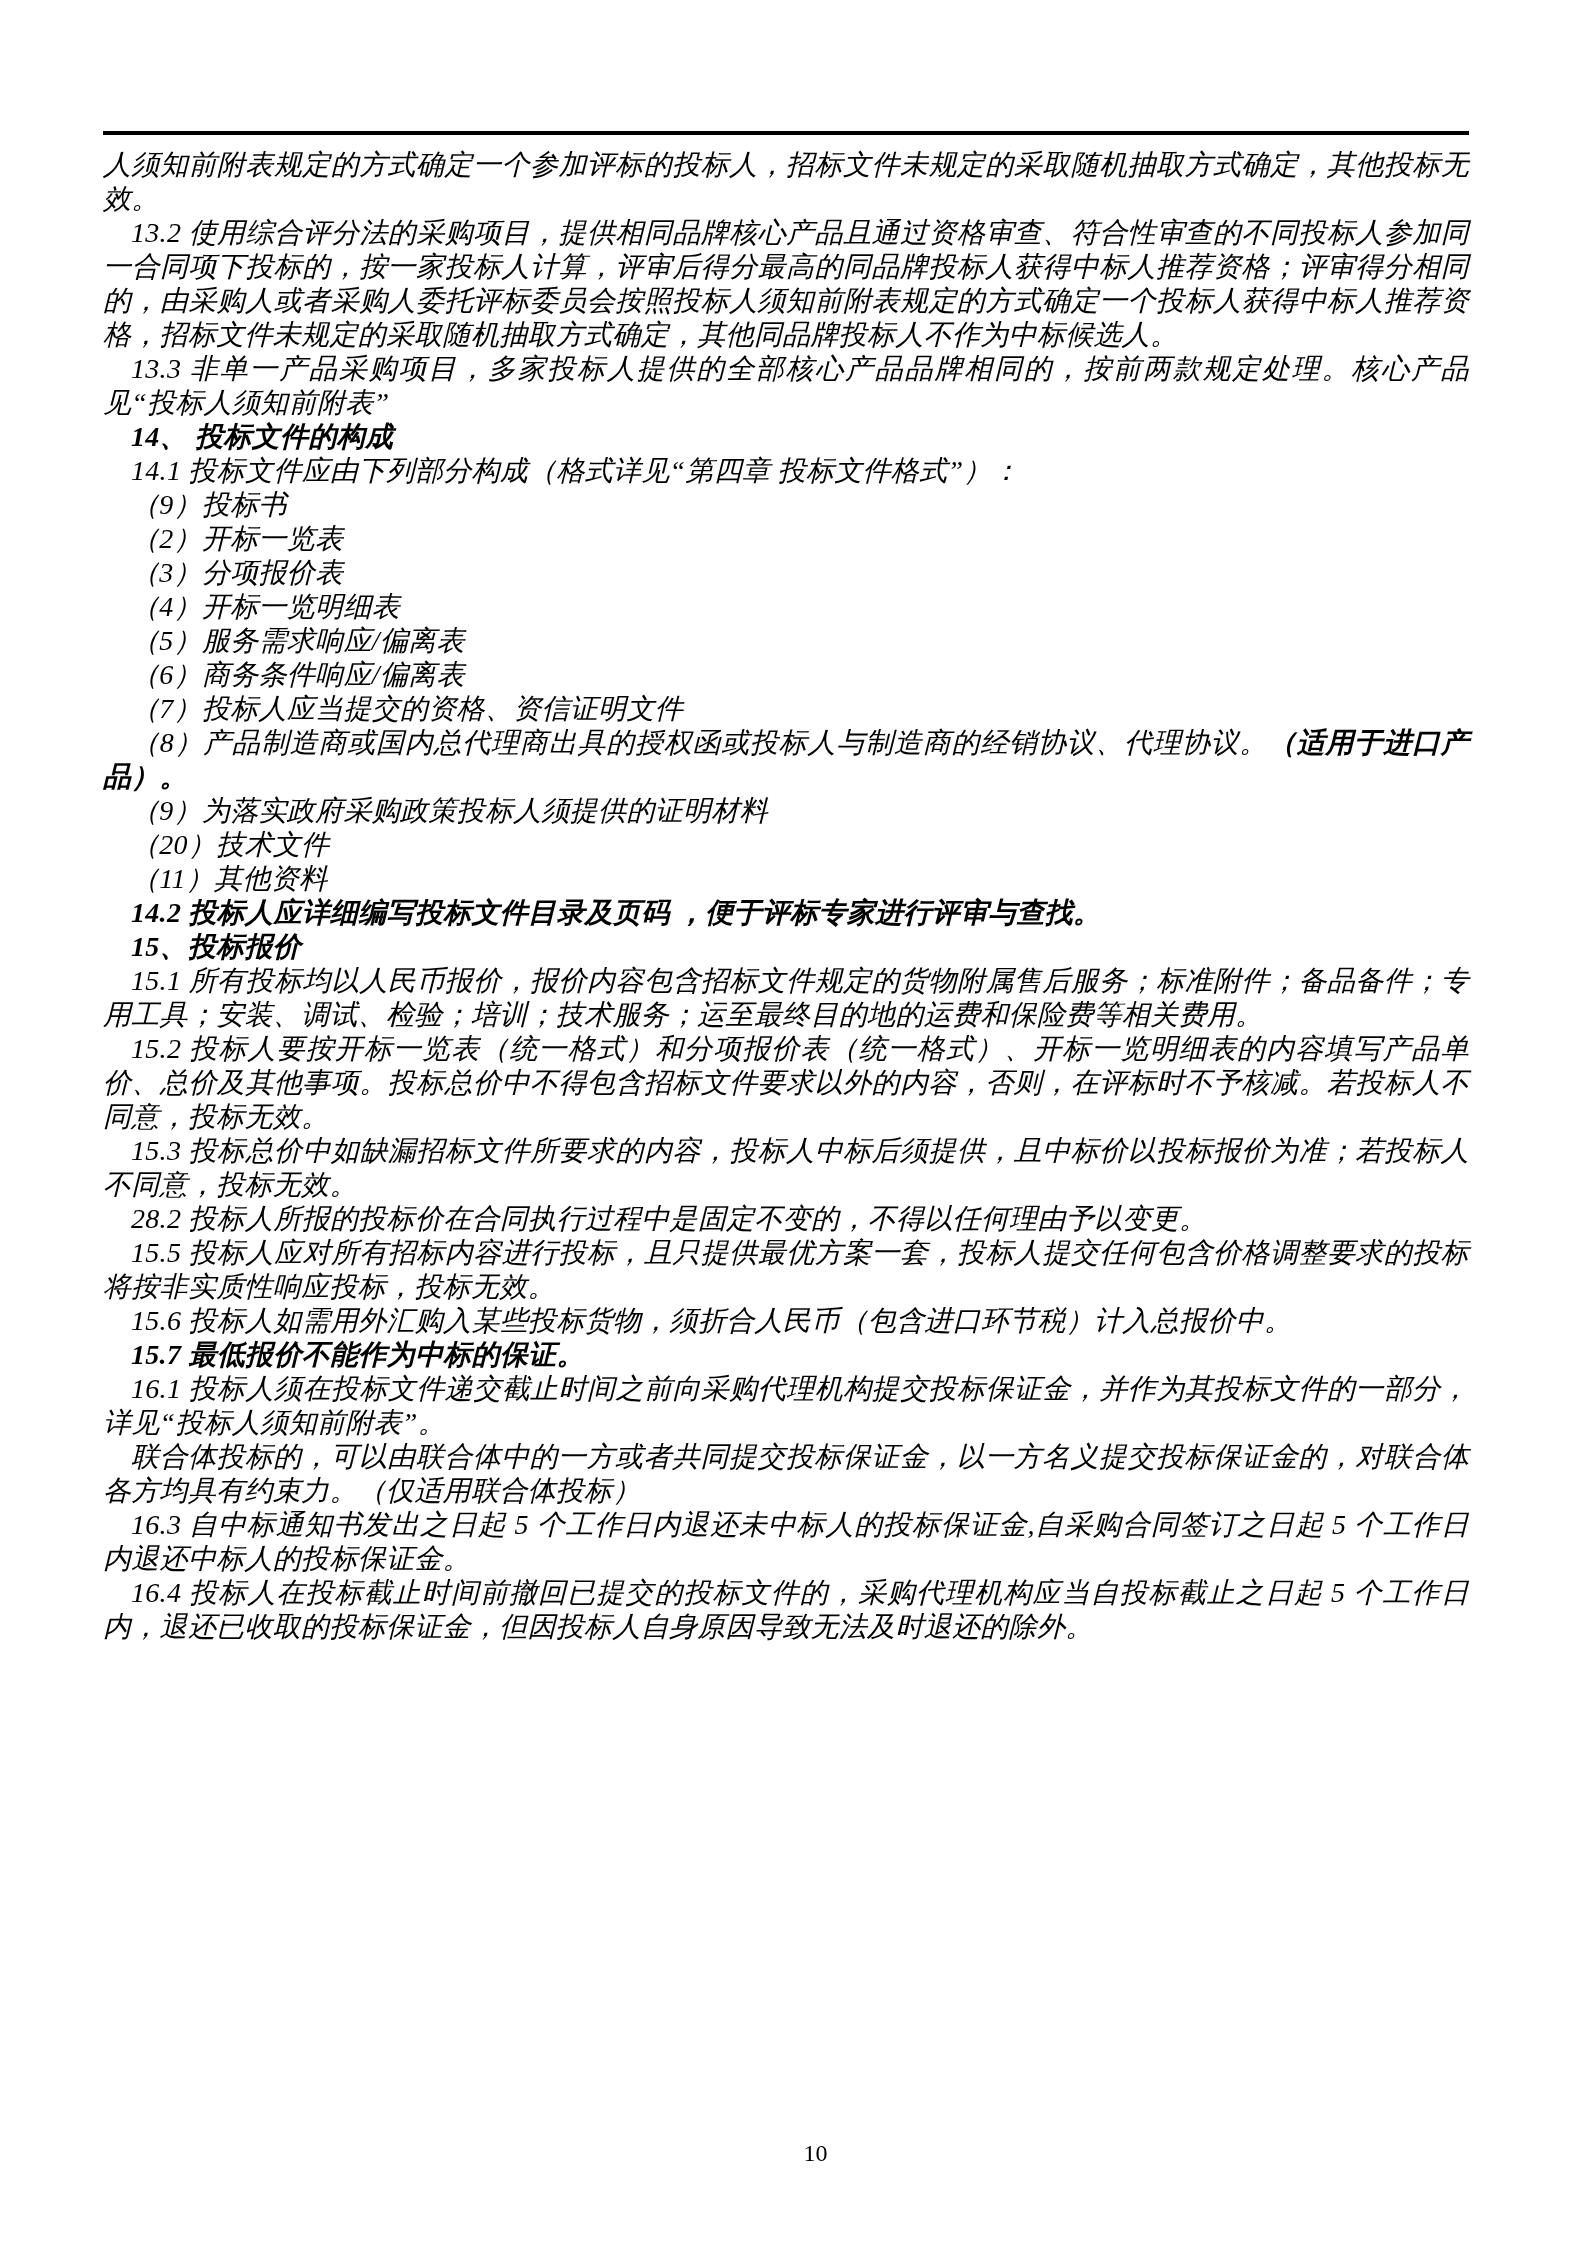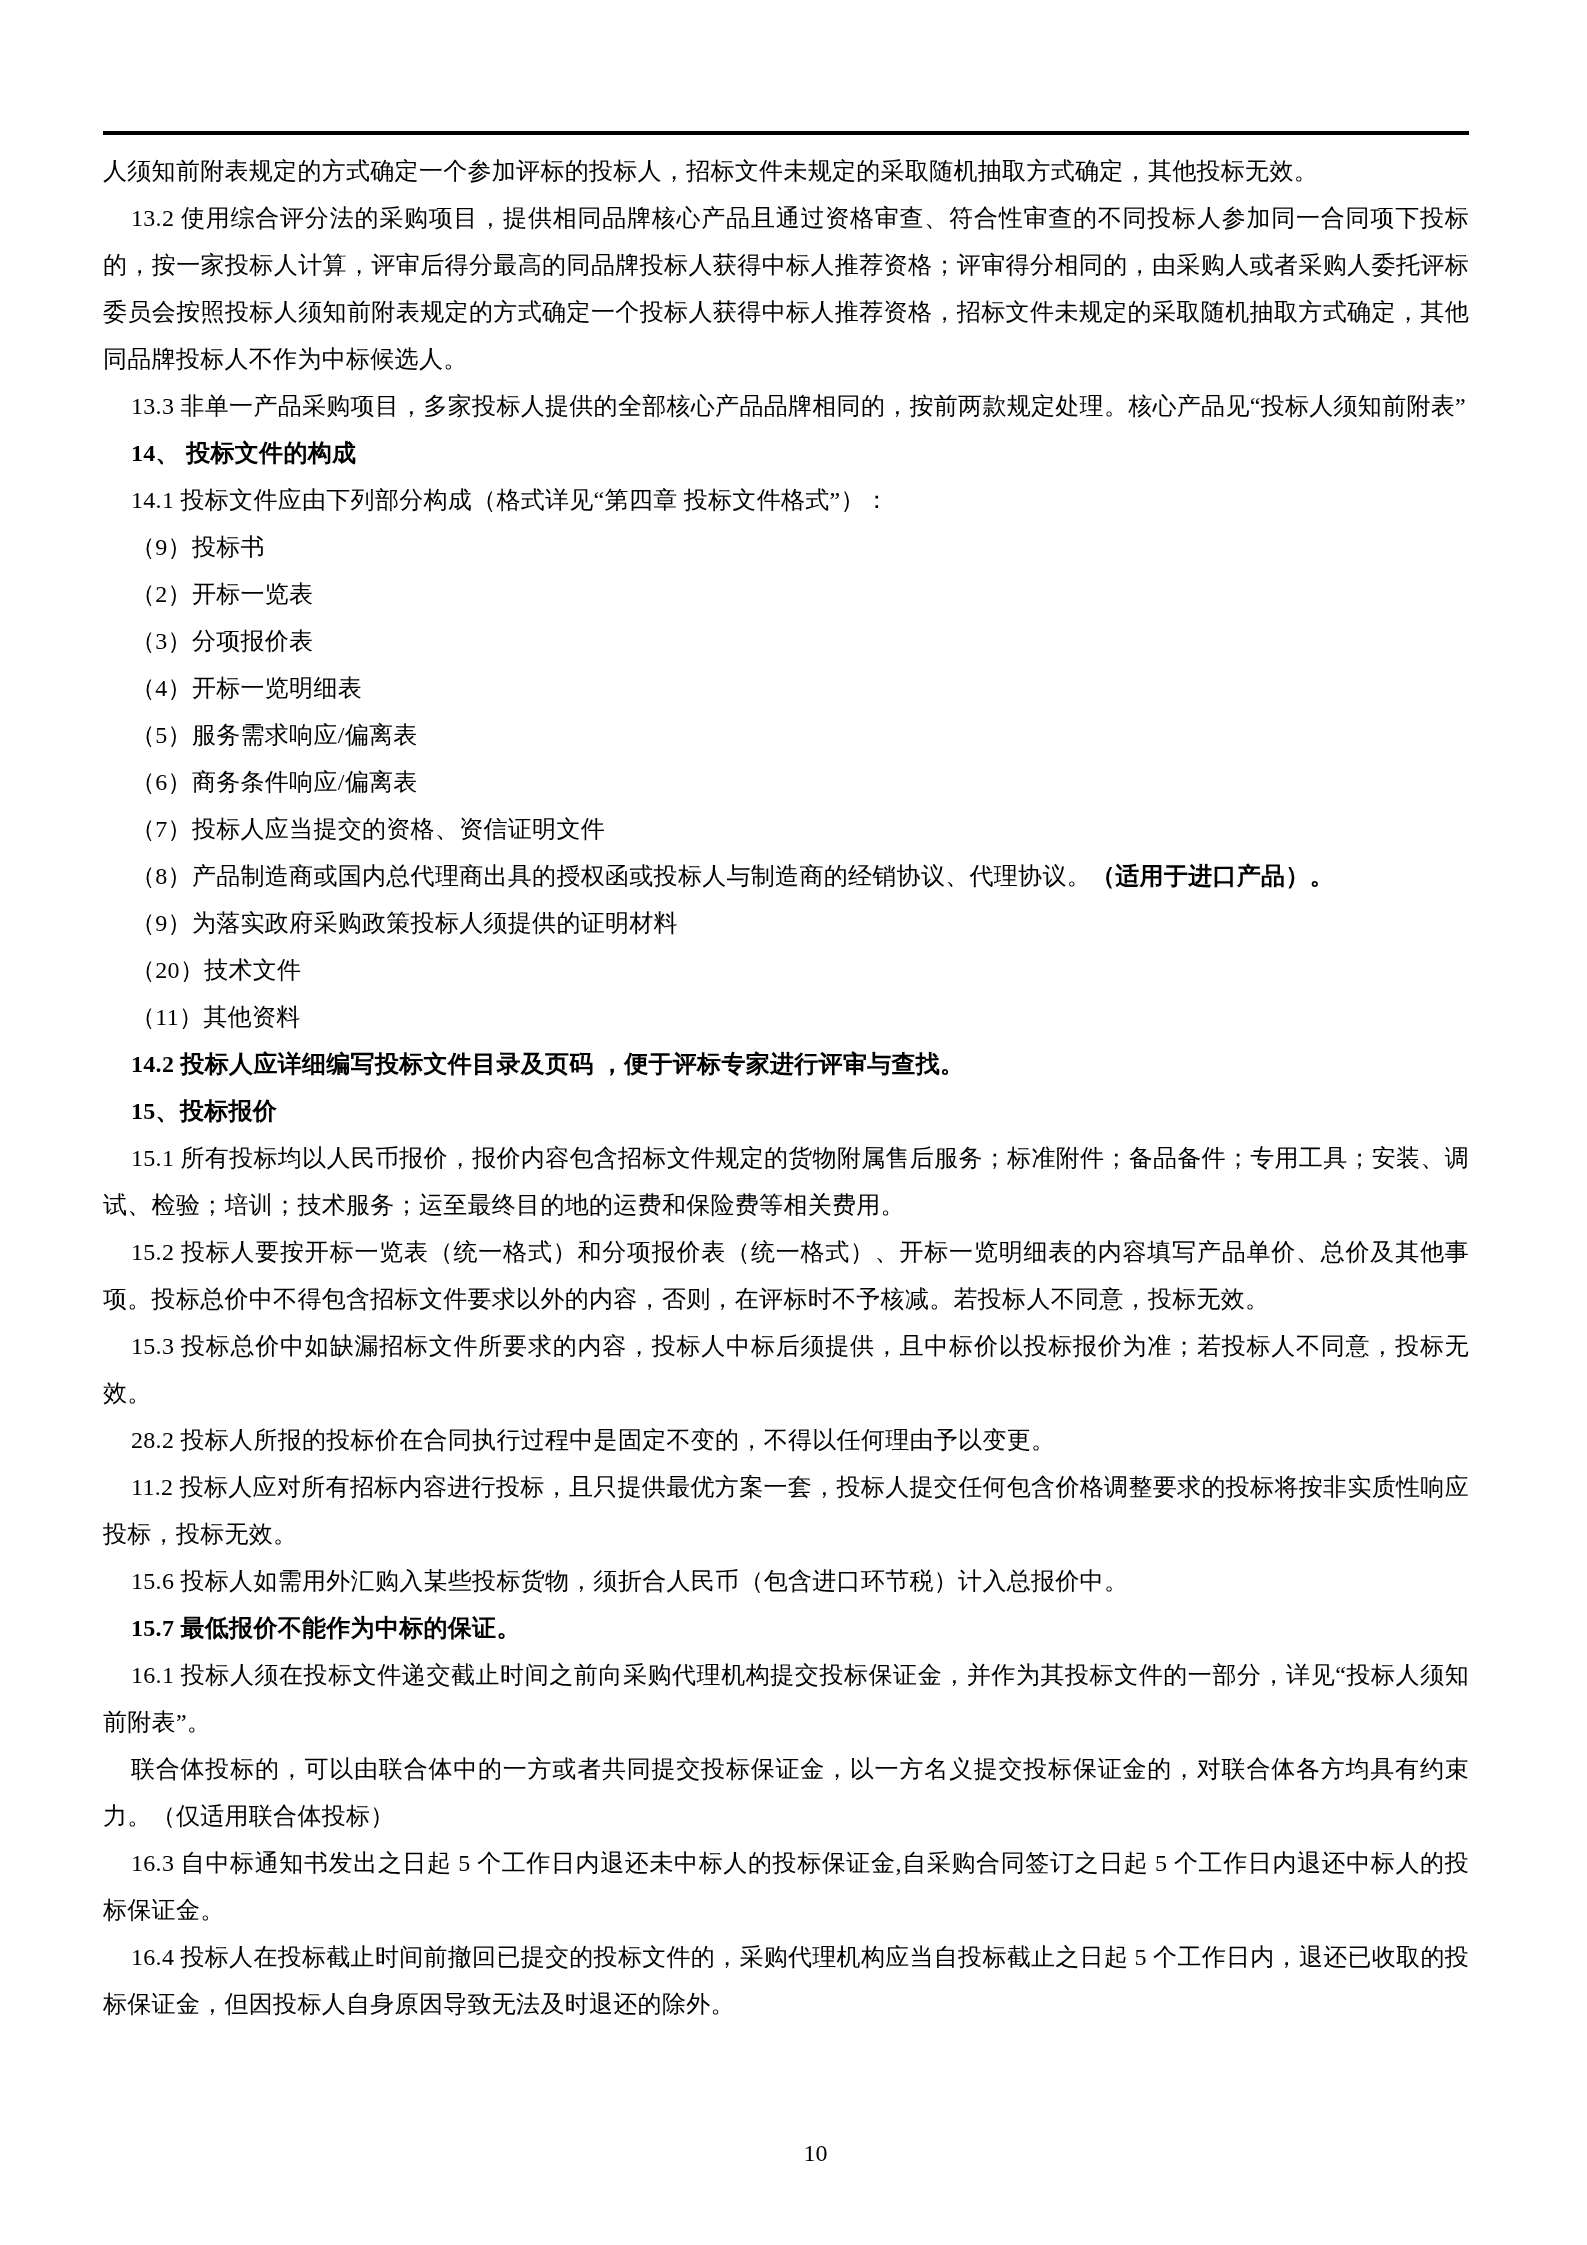--- a/index.html
+++ b/index.html
@@ -22,24 +22,25 @@
     top: 131px;
     width: 1366px;
     height: 4px;
     background: #000000;
   }
   .body-text {
     position: absolute;
     left: 103px;
     top: 148px;
     width: 1366px;
-    font-size: 24px;
-    line-height: 47px;
+    font-size: 28px;
+    line-height: 34px;
     text-align: justify;
     letter-spacing: 0.3px;
+    font-style: italic;
   }
   .body-text p {
     margin: 0;
     padding: 0;
   }
   .body-text p.indent {
     text-indent: 28px;
   }
   .bold {
     font-weight: bold;
@@ -78,21 +79,21 @@
       <p class="indent"><span>（8）产品制造商或国内总代理商出具的授权函或投标人与制造商的经销协议、代理协议。</span><span class="bold">（适用于进口产品）。</span></p>
       <p class="indent"><span>（9）为落实政府采购政策投标人须提供的证明材料</span></p>
       <p class="indent"><span>（20）技术文件</span></p>
       <p class="indent"><span>（11）其他资料</span></p>
       <p class="indent"><span class="bold">14.2 投标人应详细编写投标文件目录及页码 ，便于评标专家进行评审与查找。</span></p>
       <p class="indent"><span class="bold">15、投标报价</span></p>
       <p class="indent"><span>15.1 所有投标均以人民币报价，报价内容包含招标文件规定的货物附属售后服务；标准附件；备品备件；专用工具；安装、调试、检验；培训；技术服务；运至最终目的地的运费和保险费等相关费用。</span></p>
       <p class="indent"><span>15.2 投标人要按开标一览表（统一格式）和分项报价表（统一格式）、开标一览明细表的内容填写产品单价、总价及其他事项。投标总价中不得包含招标文件要求以外的内容，否则，在评标时不予核减。若投标人不同意，投标无效。</span></p>
       <p class="indent"><span>15.3 投标总价中如缺漏招标文件所要求的内容，投标人中标后须提供，且中标价以投标报价为准；若投标人不同意，投标无效。</span></p>
       <p class="indent"><span>28.2 投标人所报的投标价在合同执行过程中是固定不变的，不得以任何理由予以变更。</span></p>
-      <p class="indent"><span>11.2 投标人应对所有招标内容进行投标，且只提供最优方案一套，投标人提交任何包含价格调整要求的投标将按非实质性响应投标，投标无效。</span></p>
+      <p class="indent"><span>15.5 投标人应对所有招标内容进行投标，且只提供最优方案一套，投标人提交任何包含价格调整要求的投标将按非实质性响应投标，投标无效。</span></p>
       <p class="indent"><span>15.6 投标人如需用外汇购入某些投标货物，须折合人民币（包含进口环节税）计入总报价中。</span></p>
       <p class="indent"><span class="bold">15.7 最低报价不能作为中标的保证。</span></p>
       <p class="indent"><span>16.1 投标人须在投标文件递交截止时间之前向采购代理机构提交投标保证金，并作为其投标文件的一部分，详见“投标人须知前附表”。</span></p>
       <p class="indent"><span>联合体投标的，可以由联合体中的一方或者共同提交投标保证金，以一方名义提交投标保证金的，对联合体各方均具有约束力。（仅适用联合体投标）</span></p>
       <p class="indent"><span>16.3 自中标通知书发出之日起 5 个工作日内退还未中标人的投标保证金,自采购合同签订之日起 5 个工作日内退还中标人的投标保证金。</span></p>
       <p class="indent"><span>16.4 投标人在投标截止时间前撤回已提交的投标文件的，采购代理机构应当自投标截止之日起 5 个工作日内，退还已收取的投标保证金，但因投标人自身原因导致无法及时退还的除外。</span></p>
     </div>
   <div class="footer">
     <span class="page-number">10</span>
   </div>

